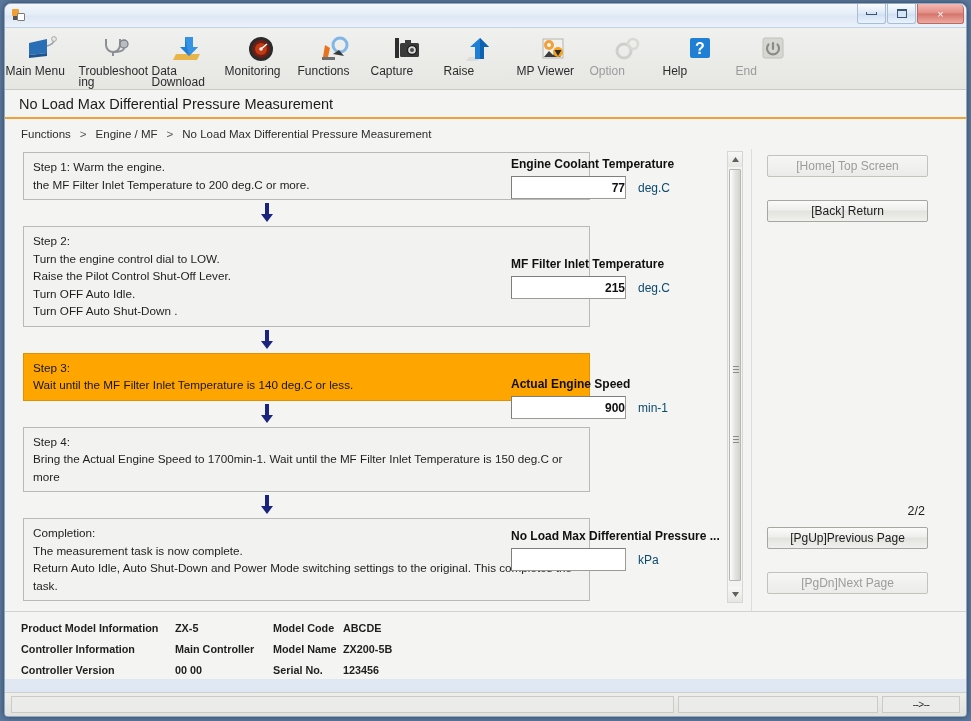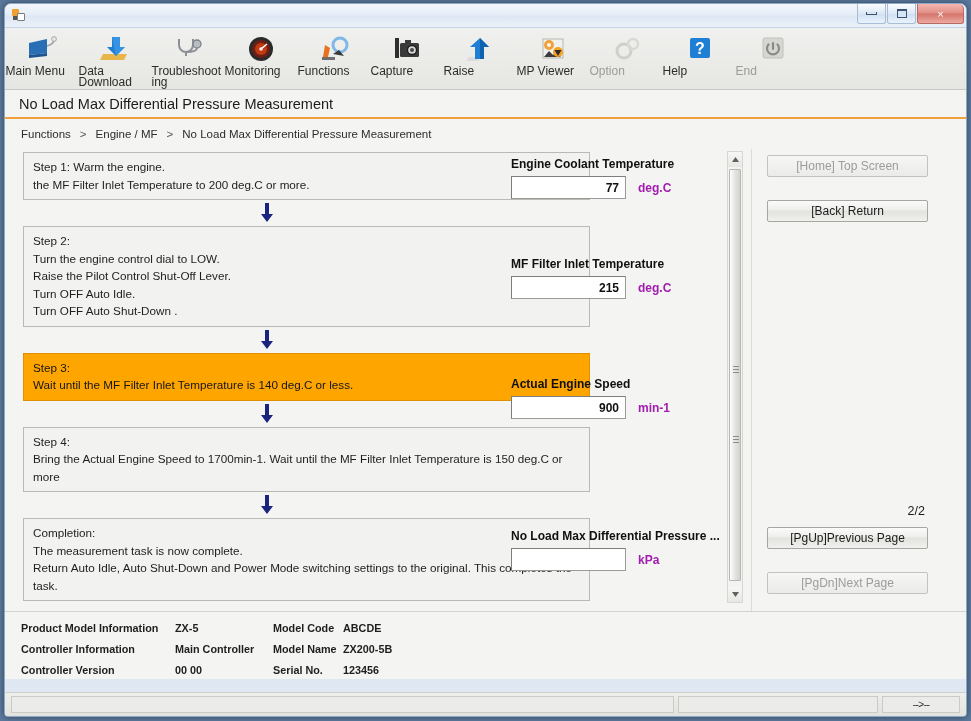--- a/index.html
+++ b/index.html
@@ -126,25 +126,25 @@
     width: 253px; flex: none; padding-left: 13px; padding-top: 4px;
   }
   .vgroup { position: absolute; left: 13px; }
   .vlabel { font-size: 12px; font-weight: bold; color:#101010; margin-bottom: 5px; white-space:nowrap;}
   .vrow { display:flex; align-items:center; }
   .vinput {
     width: 115px; height: 23px;
     background: #ffffff;
     border: 1px solid #9a9a96;
     border-top-color:#7e7e7a; border-left-color:#7e7e7a;
-    text-align: right; padding-right: 6px;
+    text-align: right; 
     font-size: 12px; font-weight: bold; color:#101010;
     display:flex; align-items:center; justify-content:flex-end;
   }
-  .vunit { font-size: 12px; font-weight:bold; color:#a21caf; margin-left: 12px; }
+  .vunit { font-size: 12px; font-weight:normal; color:#0c4a6e; margin-left: 12px; }
 
   
   .vscroll {
     position: absolute; right: 8px; top: 2px;
     width: 16px; height: 452px;
     background: #f0f0ee; border: 1px solid #d6d6d2;
   }
   .vs-btn {
     height: 15px; width:14px;
     background: linear-gradient(180deg,#f7f7f5,#e6e6e2);
@@ -239,38 +239,38 @@
           <path d="M20 11 q7 -2 7 -6" stroke="#9aa0a6" stroke-width="1.6" fill="none"></path>
           <circle cx="27" cy="4" r="2.4" fill="#e8e8e8" stroke="#999" stroke-width="0.8"></circle>
         </svg>
       </span>
       <span class="lbl">Main Menu</span>
     </div>
 
     <div class="tool">
       <span class="ico">
         <svg width="30" height="28" viewBox="0 0 30 28">
-          <path d="M3 19 L27 19 L24 25 L0 25 Z" fill="#e8b54a"></path>
-          <path d="M12 2 L20 2 L20 12 L25 12 L16 21 L7 12 L12 12 Z" fill="#1e7fd4"></path>
-          <path d="M12 2 L20 2 L20 12 L25 12 L16 21 Z" fill="#4aa3ef" opacity="0.55"></path>
-        </svg>
-      </span>
-      <span class="lbl">Data<br>Download</span>
-    </div>
-
-    <div class="tool">
-      <span class="ico">
-        <svg width="30" height="28" viewBox="0 0 30 28">
           <path d="M6 4 v6 a7 7 0 0 0 14 0 V4" stroke="#8c9096" stroke-width="2" fill="none"></path>
           <path d="M13 21 v-4" stroke="#8c9096" stroke-width="2" fill="none"></path>
           <circle cx="24" cy="9" r="4" fill="#b9bdc2" stroke="#7d8288" stroke-width="1.3"></circle>
           <path d="M13 17 q11 0 11 -4" stroke="#8c9096" stroke-width="2" fill="none"></path>
         </svg>
       </span>
       <span class="lbl">Troubleshoot<br>ing</span>
+    </div>
+
+    <div class="tool">
+      <span class="ico">
+        <svg width="30" height="28" viewBox="0 0 30 28">
+          <path d="M3 19 L27 19 L24 25 L0 25 Z" fill="#e8b54a"></path>
+          <path d="M12 2 L20 2 L20 12 L25 12 L16 21 L7 12 L12 12 Z" fill="#1e7fd4"></path>
+          <path d="M12 2 L20 2 L20 12 L25 12 L16 21 Z" fill="#4aa3ef" opacity="0.55"></path>
+        </svg>
+      </span>
+      <span class="lbl">Data<br>Download</span>
     </div>
 
     <div class="tool">
       <span class="ico">
         <svg width="30" height="28" viewBox="0 0 30 28">
           <circle cx="15" cy="14" r="12" fill="#2b2b2b"></circle>
           <circle cx="15" cy="14" r="9" fill="#6d1f15"></circle>
           <circle cx="15" cy="14" r="6" fill="#c23a12"></circle>
           <path d="M15 14 L21 9" stroke="#fff" stroke-width="1.6"></path>
           <circle cx="15" cy="14" r="1.8" fill="#eee"></circle>

